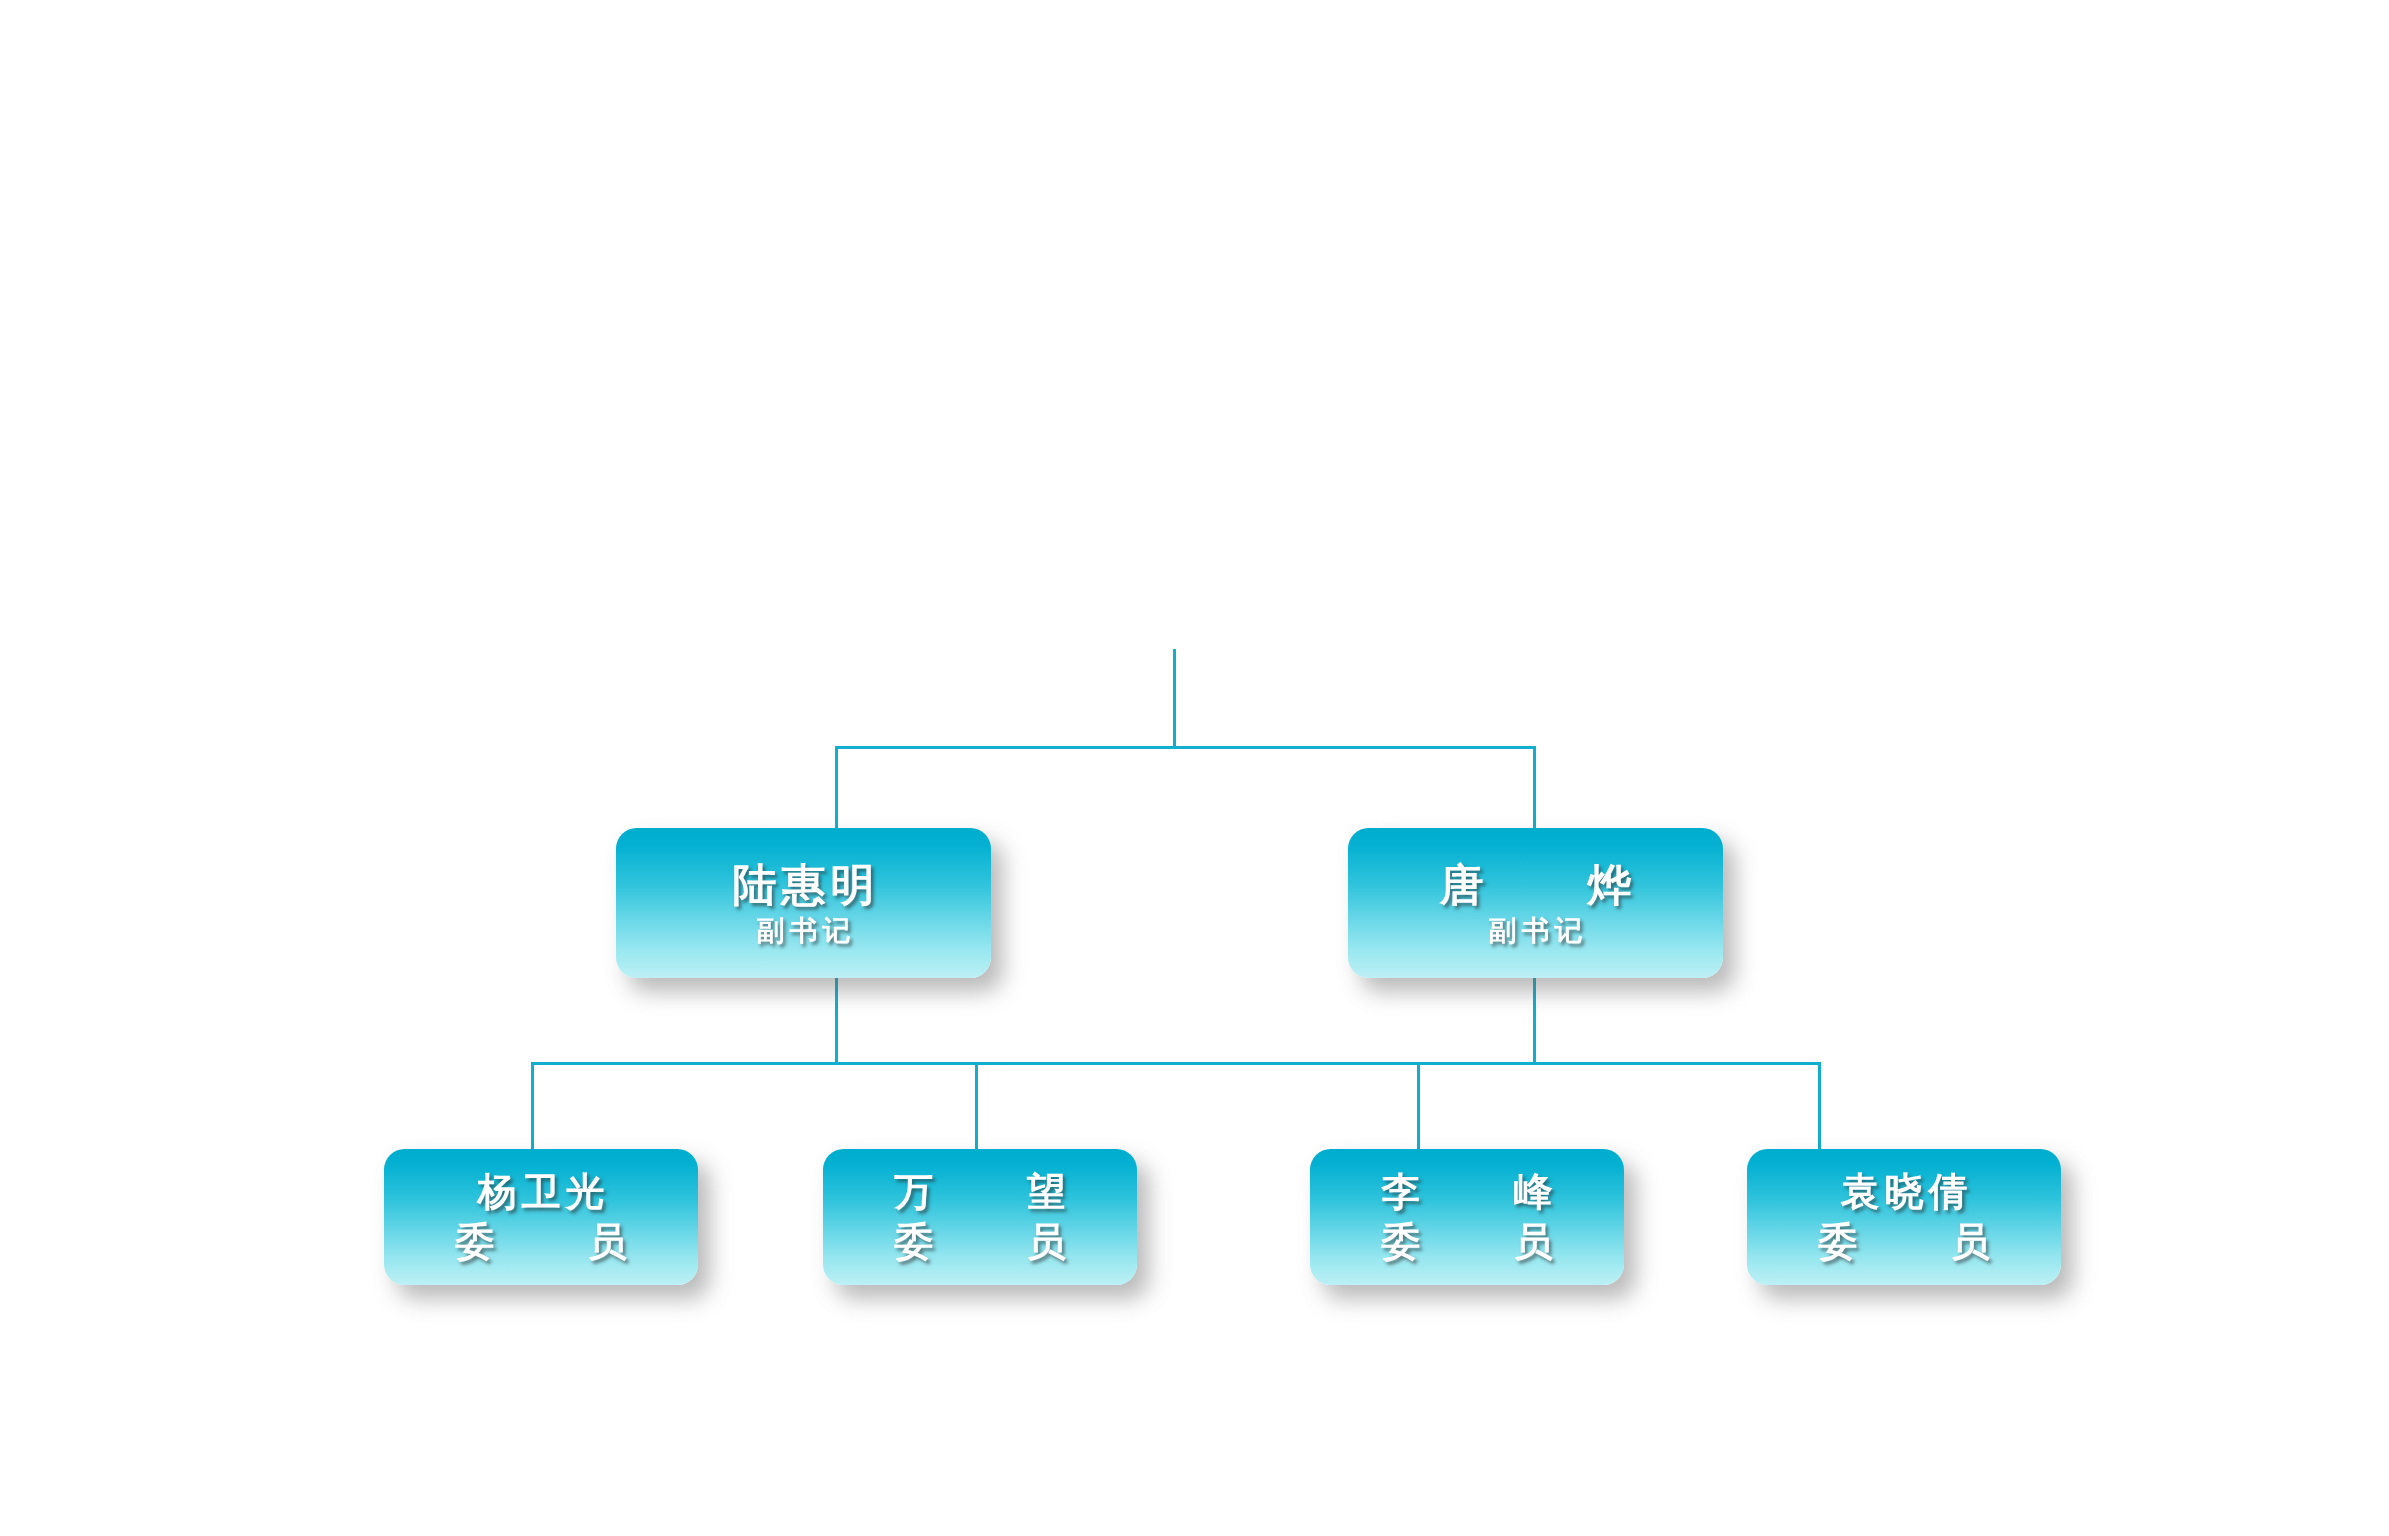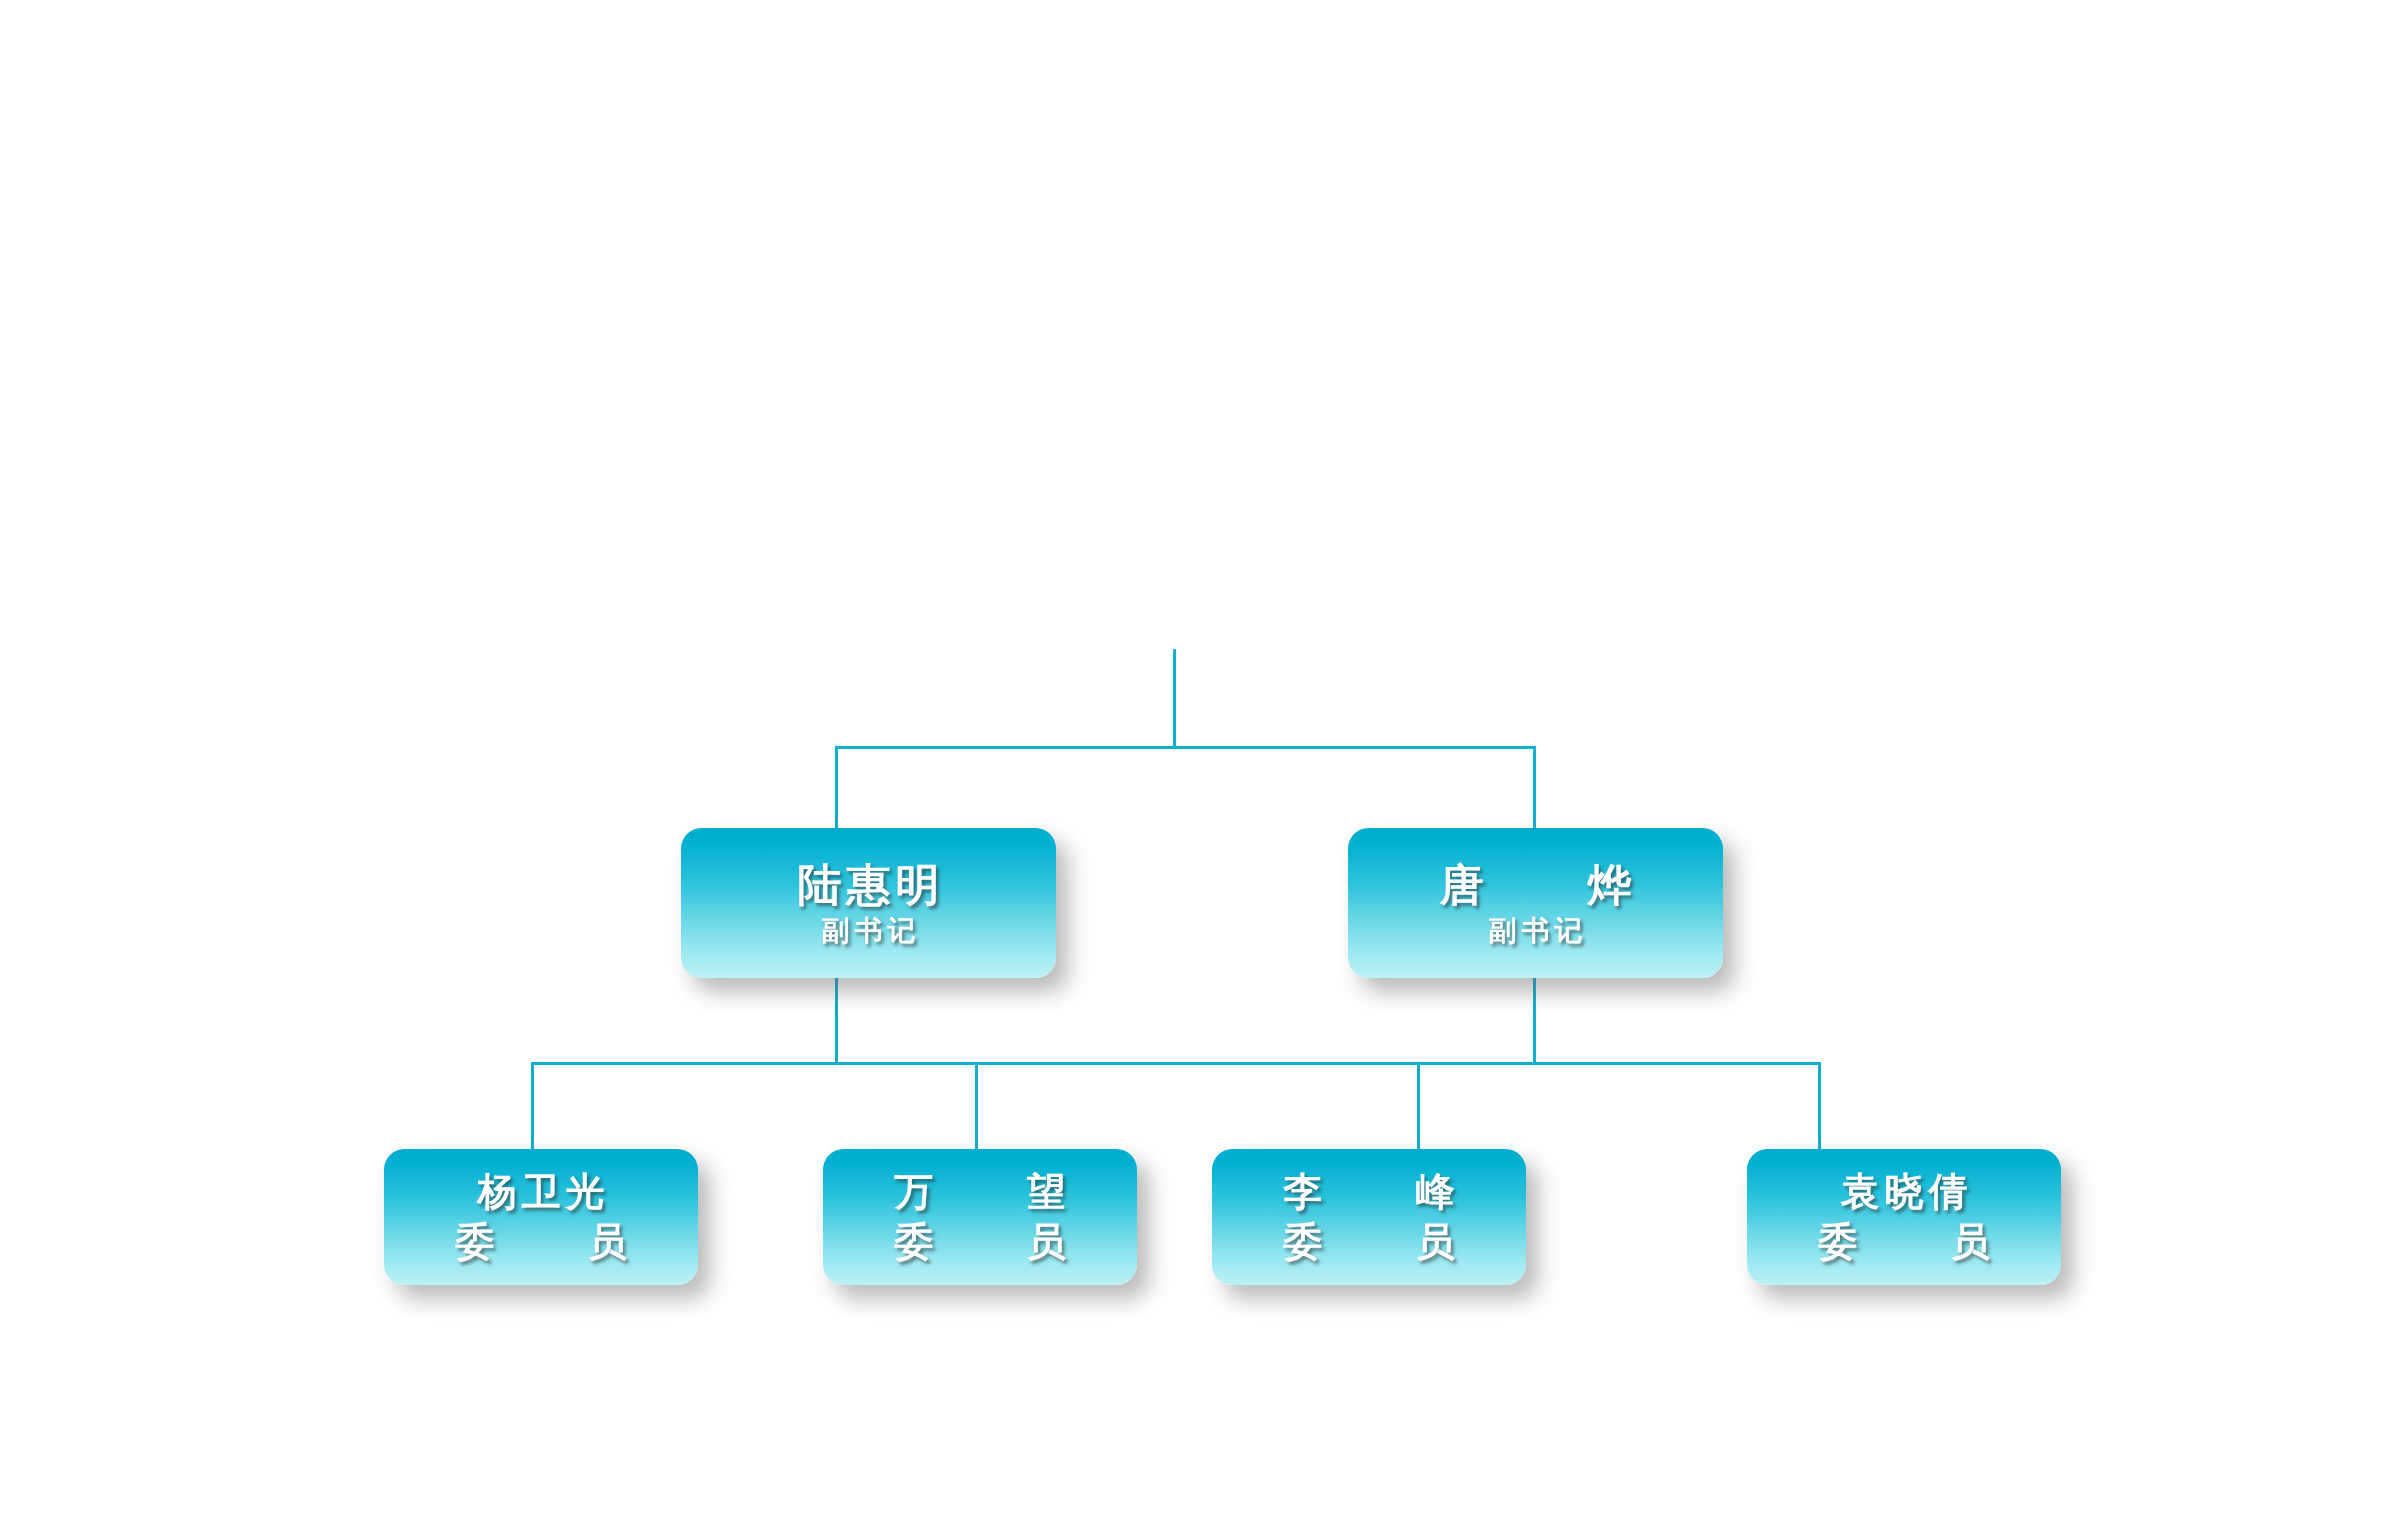--- a/index.html
+++ b/index.html
@@ -90,35 +90,35 @@
 
   
   .node-l2 {
     top: 828px;
     width: 375px;
     height: 150px;
   }
   .node-l2 .name { font-size: 44px; line-height: 1.30; }
   .node-l2 .role { font-size: 28px; line-height: 1.30; }
 
-  #node-l2-0 { left: 681px; }
+  #node-l2-0 { left: 616px; }
   #node-l2-1 { left: 1348px; }
 
   
   .node-l3 {
     top: 1149px;
     width: 314px;
     height: 136px;
   }
   .node-l3 .name { font-size: 39px; line-height: 1.28; }
   .node-l3 .role { font-size: 39px; line-height: 1.28; }
 
   #node-l3-0 { left: 384px; }
   #node-l3-1 { left: 823px; }
-  #node-l3-2 { left: 1212px; }
+  #node-l3-2 { left: 1310px; }
   #node-l3-3 { left: 1703px; margin-left: 44px; }
 </style>
 </head>
 <body>
 
 <div id="canvas">
 
 
   <div class="conn conn-v" style="left:1173px; top:649px; height:99px;"></div>
 

